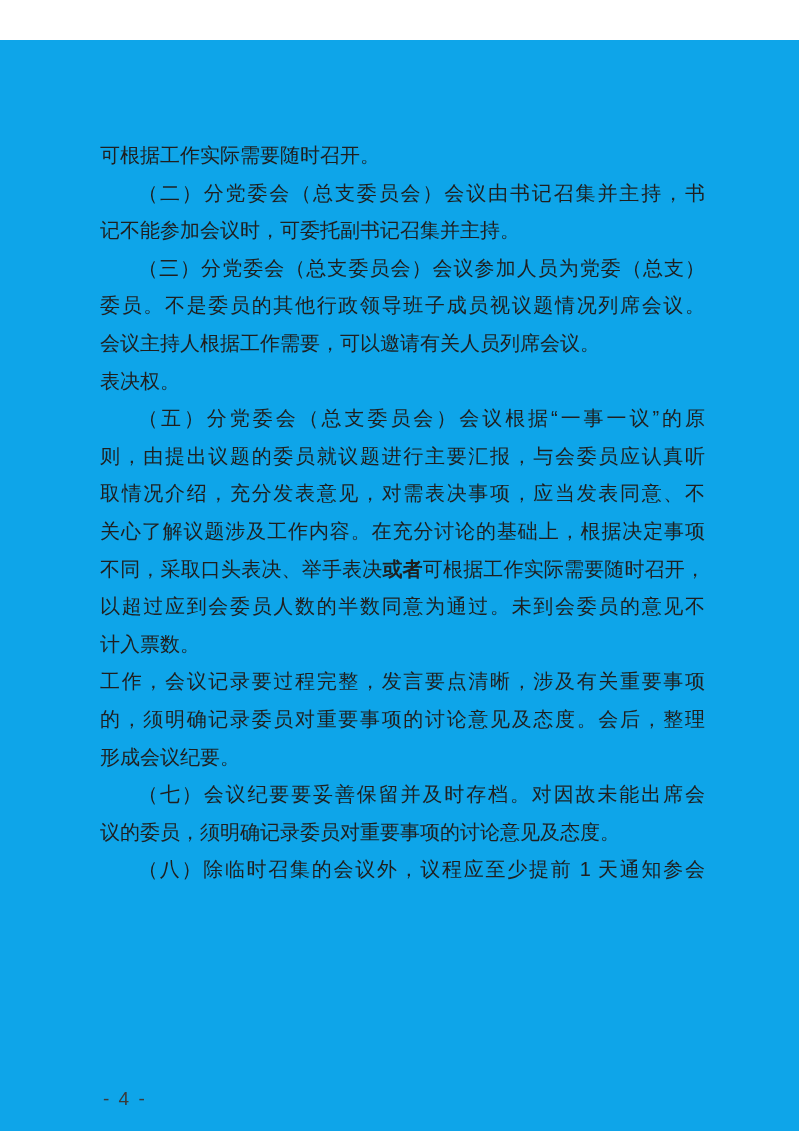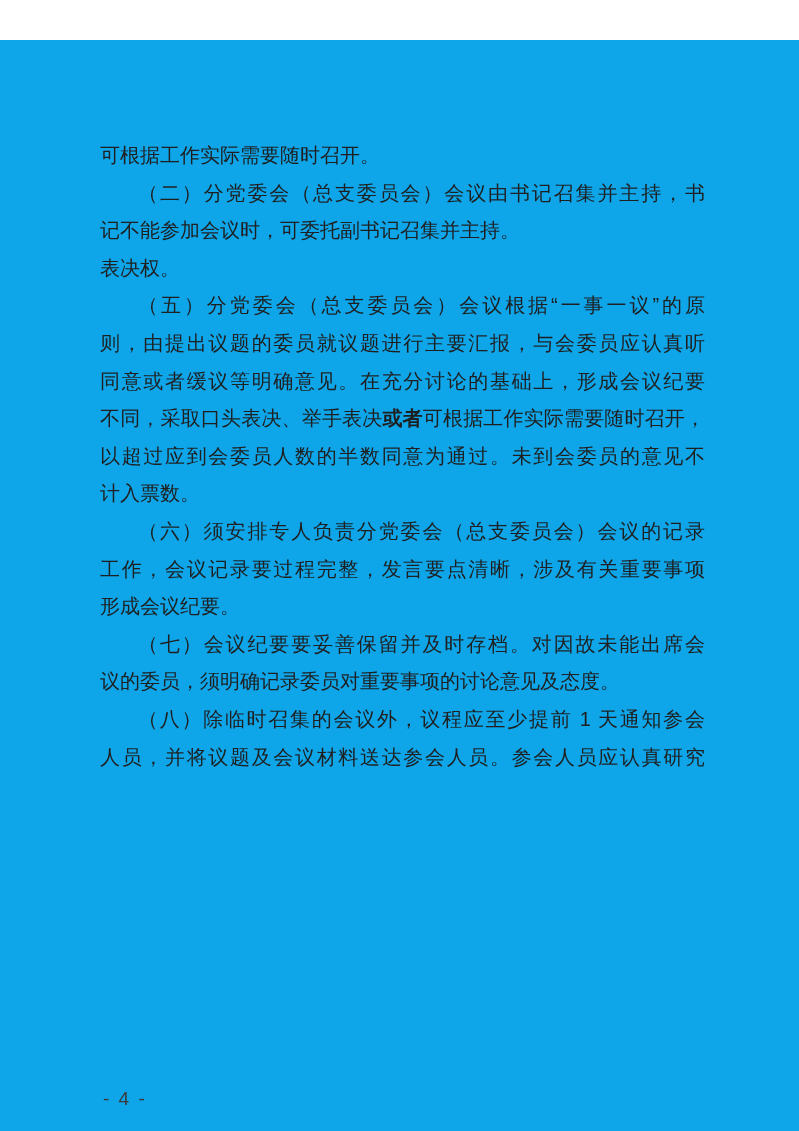--- a/index.html
+++ b/index.html
@@ -59,38 +59,43 @@
 <div class="page">
   <div class="doc-body">
       <div class="para">
         <div class="line"><span class="">可根据工作实际需要随时召开。</span></div>
       </div>
       <div class="para">
         <div class="line just indent"><span class="">（二）分党委会（总支委员会）会议由书记召集并主持，书</span></div>
         <div class="line"><span class="">记不能参加会议时，可委托副书记召集并主持。</span></div>
       </div>
       <div class="para">
+        <div class="line just indent"><span class="">（三）分党委会（总支委员会）会议参加人员为党委（总支）</span></div>
+        <div class="line just"><span class="">委员。不是委员的其他行政领导班子成员视议题情况列席会议。</span></div>
+        <div class="line"><span class="">会议主持人根据工作需要，可以邀请有关人员列席会议。</span></div>
+      </div>
+      <div class="para">
         <div class="line"><span class="">表决权。</span></div>
       </div>
       <div class="para">
         <div class="line just indent"><span class="">（五）分党委会（总支委员会）会议根据“一事一议”的原</span></div>
         <div class="line just"><span class="">则，由提出议题的委员就议题进行主要汇报，与会委员应认真听</span></div>
-        <div class="line just"><span class="">同意或者缓议等明确意见。在充分讨论的基础上，形成会议纪要</span></div>
+        <div class="line just"><span class="">取情况介绍，充分发表意见，对需表决事项，应当发表同意、不</span></div>
+        <div class="line just"><span class="">关心了解议题涉及工作内容。在充分讨论的基础上，根据决定事项</span></div>
         <div class="line just"><span class="">不同，采取口头表决、举手表决</span><span class="bold">或者</span><span class="">可根据工作实际需要随时召开，</span></div>
         <div class="line just"><span class="">以超过应到会委员人数的半数同意为通过。未到会委员的意见不</span></div>
         <div class="line"><span class="">计入票数。</span></div>
       </div>
       <div class="para">
-        <div class="line just indent"><span class="">（六）须安排专人负责分党委会（总支委员会）会议的记录</span></div>
         <div class="line just"><span class="">工作，会议记录要过程完整，发言要点清晰，涉及有关重要事项</span></div>
+        <div class="line just"><span class="">的，须明确记录委员对重要事项的讨论意见及态度。会后，整理</span></div>
         <div class="line"><span class="">形成会议纪要。</span></div>
       </div>
       <div class="para">
         <div class="line just indent"><span class="">（七）会议纪要要妥善保留并及时存档。对因故未能出席会</span></div>
         <div class="line"><span class="">议的委员，须明确记录委员对重要事项的讨论意见及态度。</span></div>
       </div>
       <div class="para">
         <div class="line just indent"><span class="">（八）除临时召集的会议外，议程应至少提前 1 天通知参会</span></div>
-        <div class="line just"><span class="">人员，并将议题及会议材料送达参会人员。参会人员应认真研究</span></div>
       </div>
     </div>
   <div class="page-number">- 4 -</div>
 </div>
 
 </body></html>

